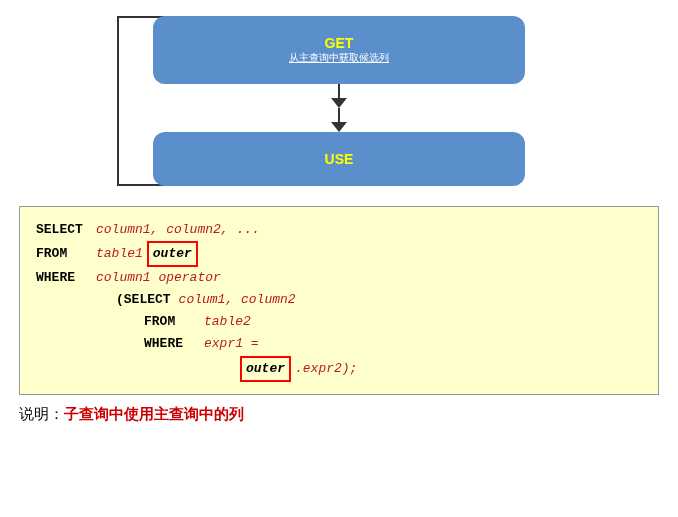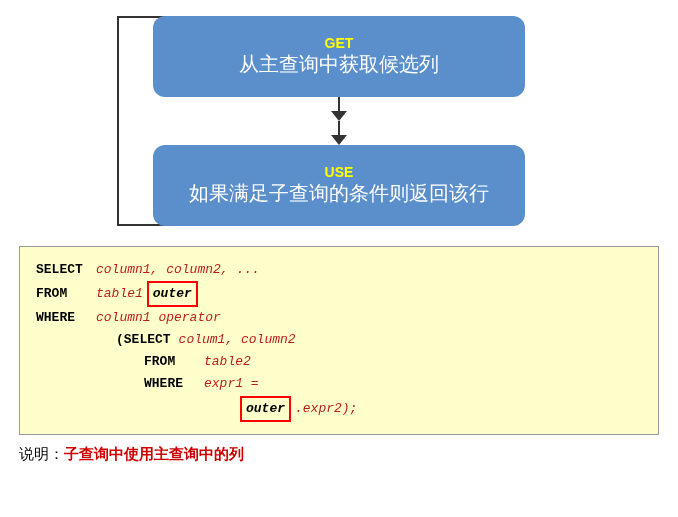--- a/index.html
+++ b/index.html
@@ -23,22 +23,23 @@
 
     .flow-box .box-label {
       color: #ffff00;
       font-weight: bold;
       font-size: 14px;
       display: block;
     }
 
     .flow-box .box-text {
       color: #fff;
-      font-size: 20px;
+      font-size: 10px;
       display: block;
+      text-decoration: underline;
     }
 
     
     .sql-box {
       background: #ffffcc;
       border: 1.5px solid #999;
       padding: 12px 16px;
       font-family: 'Courier New', monospace;
       font-size: 13px;
       width: 640px;
@@ -141,21 +142,20 @@
     </div>
 
 
     <div style="display:flex; flex-direction:column; align-items:center;">
       <div class="v-line"></div>
       <div class="arrowhead-down"></div>
     </div>
 
     <div class="flow-box">
       <span class="box-label">USE</span>
-      <span class="box-text">如果满足子查询的条件则返回该行</span>
     </div>
 
   </div>
 </div>
 
 <div class="sql-box">
 
   <div class="sql-line">
     <span class="kw">SELECT</span>
     <span class="sql-italic">column1, column2, ...</span>

